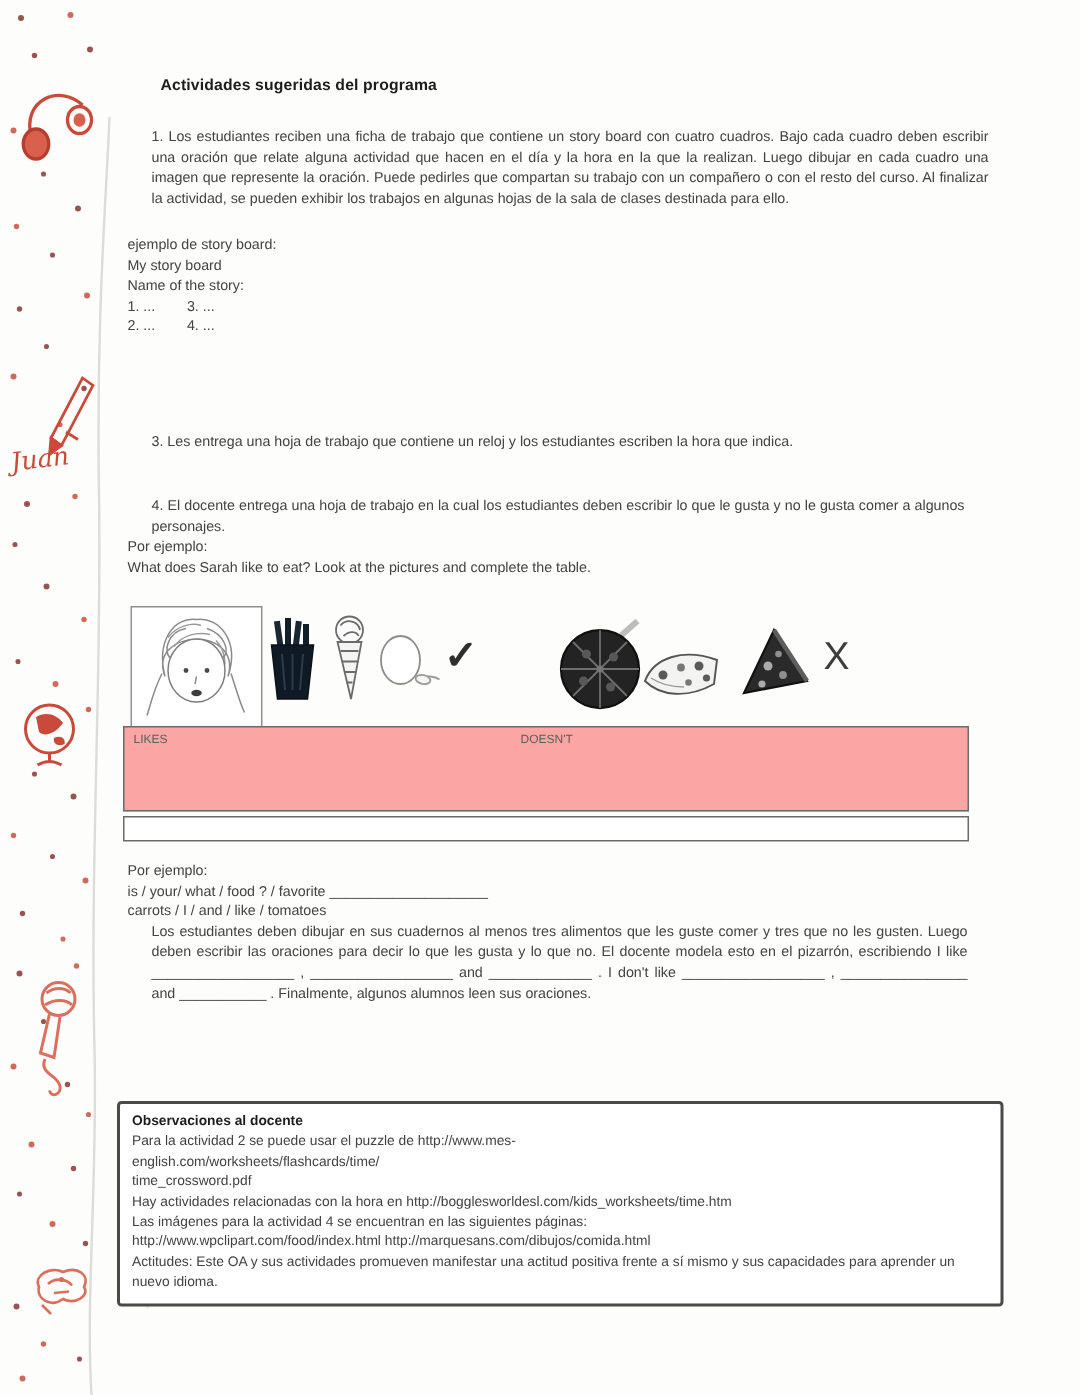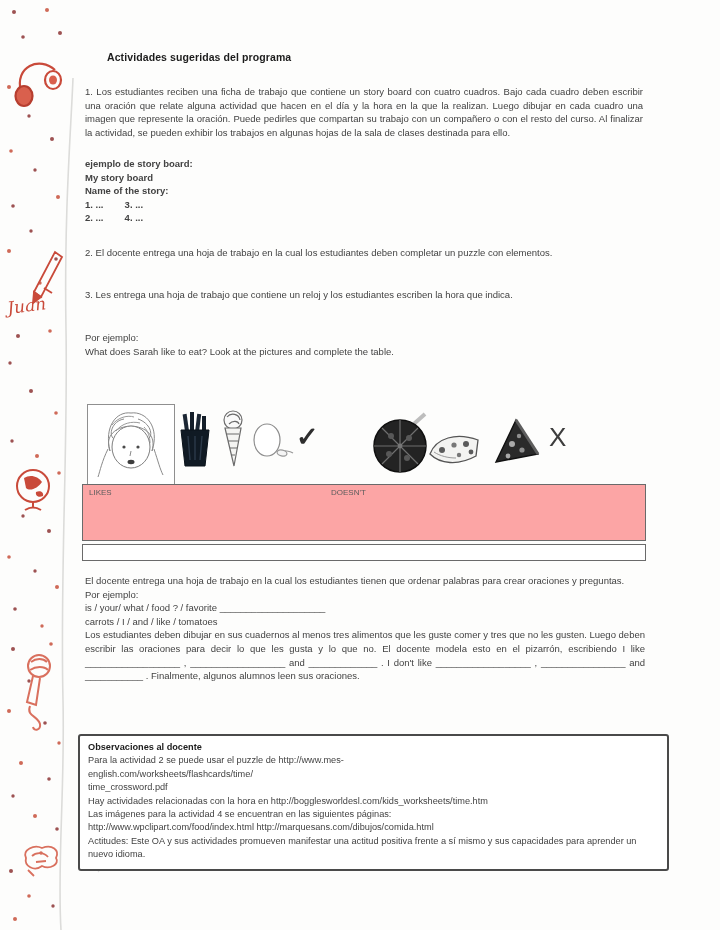--- a/index.html
+++ b/index.html
@@ -6,23 +6,23 @@
   body{
     width:720px;height:930px;
     background:#fdfdfc;
     font-family:"Liberation Sans",sans-serif;
     color:#3f3f3f;
     position:relative;
     overflow:hidden;
   }
   .page{position:absolute;inset:0;}
   .txt{position:absolute;font-size:9.5px;line-height:13.6px;color:#424242;}
-  .just{text-align:justify;}
+  .just{text-align:justify;margin-left:16px;}
   .title{font-weight:bold;font-size:10.5px;color:#1d1d1d;letter-spacing:.1px;margin-left:22px;}
-  .line{white-space:pre;font-weight:bold;}
+  .line{white-space:pre;}
   .margin-svg{position:absolute;left:0;top:0;}
   .girl-frame{
     position:absolute;left:87px;top:404px;width:88px;height:82px;
     border:1px solid #8f8f8f;background:#fff;box-sizing:border-box;
   }
   .icon{position:absolute;}
   .glyph{font-size:27px;color:#2e2e2e;font-weight:bold;line-height:1;}
   .tbl-big{
     position:absolute;left:82px;top:484px;width:564px;height:57px;
     border:1.5px solid #6a6a6a;background:#fca5a5;box-sizing:border-box;
@@ -140,25 +140,25 @@
   <div class="txt just" style="left:85px;top:85px;width:558px;">1.   Los estudiantes reciben una ficha de trabajo que contiene un story board con cuatro cuadros. Bajo cada cuadro deben escribir una oración que relate alguna actividad que hacen en el día y la hora en la que la realizan. Luego dibujar en cada cuadro una imagen que represente la oración. Puede pedirles que compartan su trabajo con un compañero o con el resto del curso. Al finalizar la actividad, se pueden exhibir los trabajos en algunas hojas de la sala de clases destinada para ello.</div>
 
   <div class="txt" style="left:85px;top:157px;width:300px;">
     <div class="line">ejemplo de story board:</div>
     <div class="line">My story board</div>
     <div class="line">Name of the story:</div>
     <div class="line">1. ...        3. ...</div>
     <div class="line">2. ...        4. ...</div>
   </div>
 
-  <div class="txt just" style="left:85px;top:246px;width:558px;">2.   El docente entrega una hoja de trabajo en la cual los estudiantes deben completar un puzzle con elementos.</div>
 
   <div class="txt just" style="left:85px;top:288px;width:558px;">3.   Les entrega una hoja de trabajo que contiene un reloj y los estudiantes escriben la hora que indica.</div>
 
   <div class="txt" style="left:85px;top:331px;width:558px;">
+    <div class="just">4.   El docente entrega una hoja de trabajo en la cual los estudiantes deben escribir lo que le gusta y no le gusta comer a algunos personajes.</div>
     <div>Por ejemplo:</div>
     <div>What does Sarah like to eat? Look at the pictures and complete the table.</div>
   </div>
 
   <div class="girl-frame">
     <svg width="86" height="79" viewBox="0 0 86 79" stroke="#7d7d7d" fill="none" stroke-width="1">
       <path d="M22,46 C10,14 74,12 64,46 C72,22 58,6 43,8 C28,6 16,22 22,46" stroke="#8a8a8a"></path>
       <path d="M20,44 C14,56 12,66 10,72 M66,44 C70,56 72,64 75,70" stroke="#8a8a8a"></path>
       <path d="M24,20 C30,12 40,10 46,12 M28,26 C34,18 44,16 52,18 M56,22 C60,26 62,32 62,38" stroke="#9a9a9a"></path>
       <ellipse cx="43" cy="42" rx="19" ry="21" stroke="#7d7d7d" fill="#ffffff"></ellipse>
@@ -233,26 +233,25 @@
         <circle cx="30" cy="34" r="2.6" fill="#8f8f8f"></circle>
       <circle cx="16" cy="40" r="2.4" fill="#aaaaaa"></circle>
         <circle cx="27" cy="20" r="2.2" fill="#8f8f8f"></circle>
     </svg>
   </div>
 
   <div class="icon glyph" style="left:549px;top:424px;font-weight:normal;font-size:26px;color:#3d3d3d;">X</div>
 
   <div class="tbl-big">
     <div class="tbl-head" style="left:6px;">LIKES</div>
-    <div class="tbl-head" style="left:248px;">DOESN'T</div>
+    <div class="tbl-head" style="left:264px;">DOESN'T</div>
   </div>
   <div class="tbl-small"></div>
 
   <div class="txt" style="left:85px;top:574px;width:560px;">
-    <div class="just">El docente entrega una hoja de trabajo en la cual los estudiantes tienen que ordenar palabras para crear oraciones y preguntas.</div>
     <div>Por ejemplo:</div>
     <div>is / your/ what / food ? / favorite ____________________</div>
     <div>carrots / I / and / like / tomatoes</div>
     <div class="just">Los estudiantes deben dibujar en sus cuadernos al menos tres alimentos que les guste comer y tres que no les gusten. Luego deben escribir las oraciones para decir lo que les gusta y lo que no. El docente modela esto en el pizarrón, escribiendo I like __________________ , __________________ and _____________ . I don't like __________________ , ________________ and ___________ . Finalmente, algunos alumnos leen sus oraciones.</div>
   </div>
 
   <div class="obs-box">
     <div class="obs-title">Observaciones al docente</div>
     <div>Para la actividad 2 se puede usar el puzzle de http://www.mes-</div>
     <div>english.com/worksheets/flashcards/time/</div>

